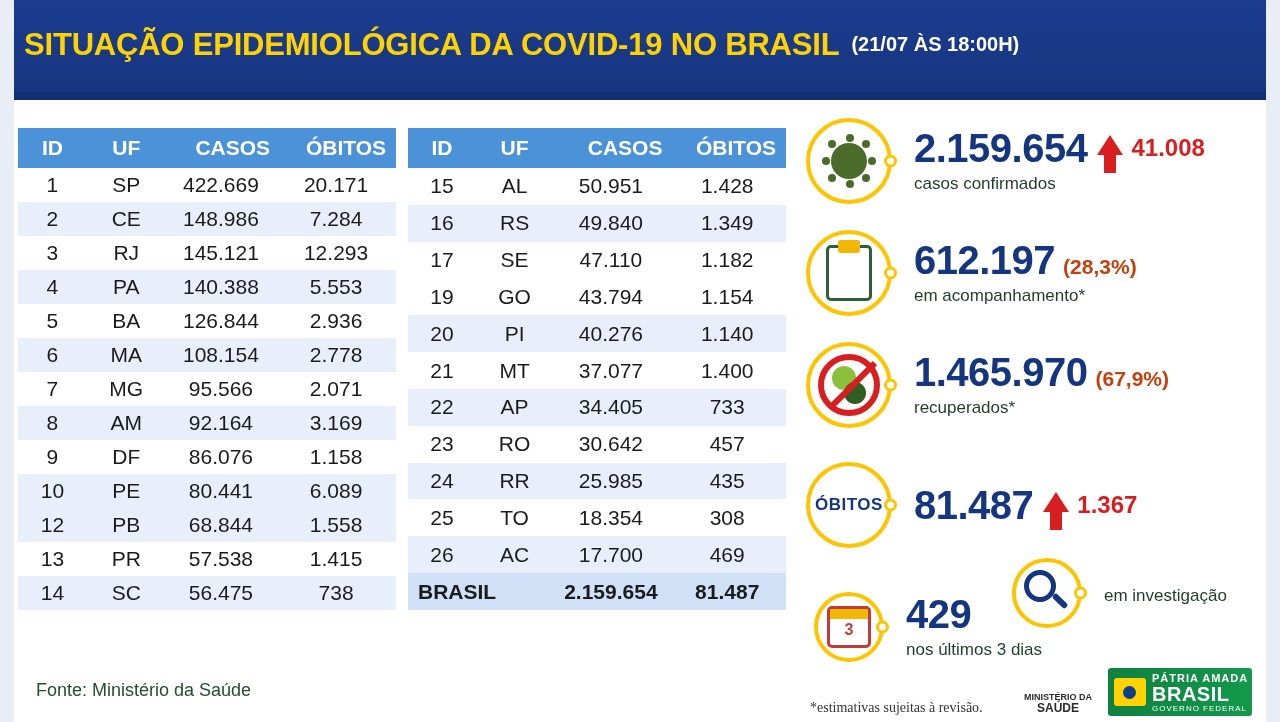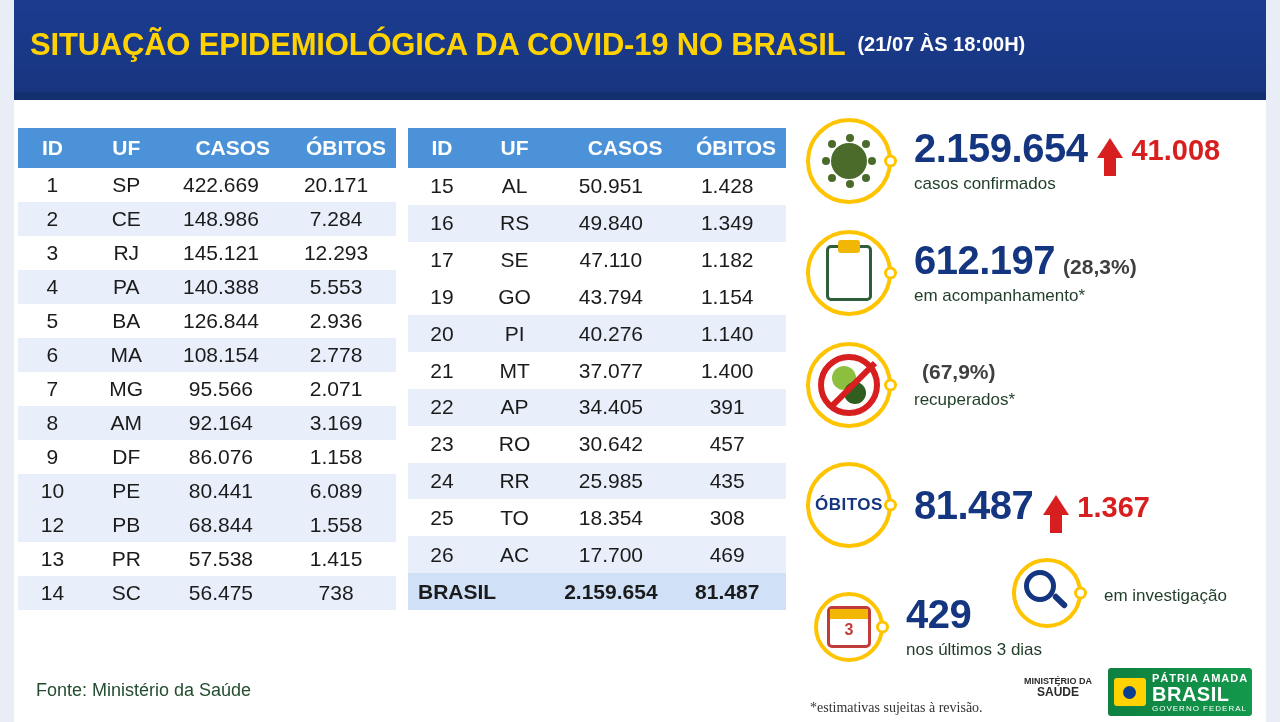--- a/index.html
+++ b/index.html
@@ -26,21 +26,21 @@
   }
   .header-band:after {
     content: "";
     position: absolute;
     left: 0; bottom: -8px;
     width: 1280px; height: 8px;
     background: #12306f;
   }
   .header-inner {
     position: absolute;
-    left: 8px; top: 14px;
+    left: 2px; top: 14px;
     width: 1181px;
     height: 62px;
     display: flex;
     align-items: center;
     padding-left: 22px;
     box-sizing: border-box;
   }
   .header-title {
     color: #ffd200;
     font-size: 31px;
@@ -165,21 +165,21 @@
     font-size: 40px;
     font-weight: bold;
     color: #14357f;
     line-height: 1;
     letter-spacing: -0.5px;
     display: inline-block;
   }
   .stat-pct {
     font-size: 21px;
     font-weight: bold;
-    color: #404040;
+    color: #c2410c;
     margin-left: 8px;
   }
   .stat-label {
     font-size: 17px;
     color: #1f3d28;
     margin-top: 6px;
   }
   .delta {
     display: inline-flex;
     align-items: center;
@@ -192,21 +192,21 @@
     border-bottom: 20px solid #d81f1f;
     position: relative;
   }
   .arrow-stem {
     position: absolute;
     left: -6px; top: 20px;
     width: 12px; height: 18px;
     background: #d81f1f;
   }
   .delta-val {
-    font-size: 29px;
+    font-size: 24px;
     font-weight: bold;
     color: #d81f1f;
     margin-left: 8px;
     padding-top: 6px;
   }
   .obitos-word {
     font-size: 17px;
     font-weight: bold;
     color: #14357f;
     letter-spacing: 0.5px;
@@ -324,21 +324,21 @@
     position: absolute;
     left: 810px;
     top: 700px;
     font-size: 14px;
     color: #333;
     font-family: Liberation Serif, serif;
   }
   .ms-logo {
     position: absolute;
     left: 1024px;
-    top: 676px;
+    top: 692px;
     text-align: center;
     font-size: 9px;
     font-weight: bold;
     color: #2b2b2b;
     line-height: 1.15;
   }
   .gov-logo {
     position: absolute;
     left: 1108px;
     top: 668px;
@@ -534,21 +534,21 @@
       <tr class="odd">
           <td>21</td>
           <td>MT</td>
           <td class="num">37.077</td>
           <td class="num">1.400</td>
         </tr>
       <tr class="even">
           <td>22</td>
           <td>AP</td>
           <td class="num">34.405</td>
-          <td class="num">391</td>
+          <td class="num">733</td>
         </tr>
       <tr class="odd">
           <td>23</td>
           <td>RO</td>
           <td class="num">30.642</td>
           <td class="num">457</td>
         </tr>
       <tr class="even">
           <td>24</td>
           <td>RR</td>
@@ -629,20 +629,21 @@
     <div class="circle">
       <div class="prohib">
         <div class="v1"></div>
         <div class="v2"></div>
         <div class="bar"></div>
       </div>
       <div class="dot"></div>
     </div>
     <div class="stat-text">
       <div style="display:flex; align-items:baseline;">
+        <span class="stat-value">1.465.970</span>
         <span class="stat-pct">(67,9%)</span>
       </div>
       <div class="stat-label">recuperados*</div>
     </div>
   </div>
 
   <div class="stat-row" style="left:0; top:344px;">
     <div class="circle">
       <span class="obitos-word">ÓBITOS</span>
       <div class="dot"></div>

